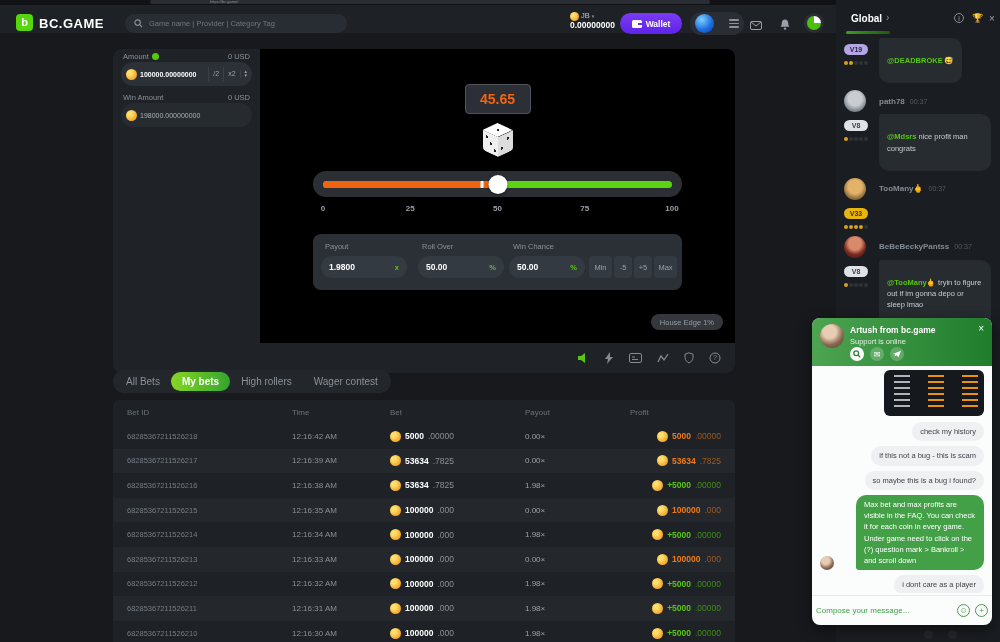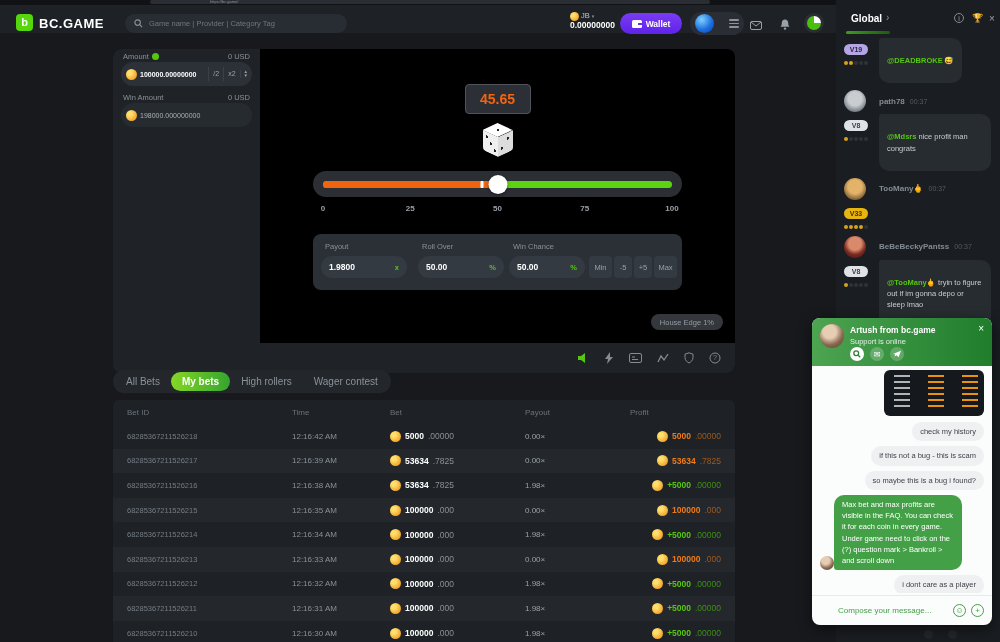--- a/index.html
+++ b/index.html
@@ -128,26 +128,26 @@
   .sp-ic.w{background:#fff}
   .sp-ic.g{background:rgba(255,255,255,.22);color:#fff;font-size:8px}
   #sp-body{position:absolute;left:8px;right:8px;top:52px;bottom:32px;overflow:hidden}
   .sp-img{width:100px;height:46px;margin:0 0 6px auto;background:#15181c;border-radius:6px;position:relative}
   .sp-img i{position:absolute;top:5px;bottom:5px;width:16px;background:repeating-linear-gradient(180deg,#aeb4ba 0 1.5px,transparent 1.5px 6px)}
   .sp-img i:nth-child(1){left:10px}
   .sp-img i:nth-child(2){left:44px;background:repeating-linear-gradient(180deg,#e8920f 0 1.5px,transparent 1.5px 6px)}
   .sp-img i:nth-child(3){left:78px;background:repeating-linear-gradient(180deg,#e8920f 0 1.5px,transparent 1.5px 6px)}
   .sp-row{display:flex;margin-bottom:5px}
   .sp-row.user{justify-content:flex-end}
-  .sp-row.agent{justify-content:flex-start;}
+  .sp-row.agent{justify-content:space-between;}
   .sp-ava{width:14px;height:14px;border-radius:50%;background:radial-gradient(circle at 40% 32%,#e8cdb5 0 30%,#8a6a52 60%,#4a3a30);flex:none;align-self:flex-end}
   .sp-bubble{font-size:7.5px;line-height:1.5;border-radius:10px;padding:4px 8px;max-width:128px}
   .sp-bubble.user{background:#eef0f1;color:#3f444a}
   .sp-bubble.agent{background:#43a047;color:#fff;border-radius:10px 10px 10px 3px}
-  #sp-comp{position:absolute;left:0;right:0;bottom:0;height:30px;border-top:1px solid #e7e9ea;display:flex;align-items:center;padding:0 26px;gap:5px}
+  #sp-comp{position:absolute;left:0;right:0;bottom:0;height:30px;border-top:1px solid #e7e9ea;display:flex;align-items:center;padding:0 4px;gap:5px}
   #sp-comp input{flex:1;border:none;outline:none;background:transparent;font-size:8px;color:#2e7d32;font-family:"Liberation Sans",sans-serif}
   #sp-comp input::placeholder{color:#43a047}
   .comp-ic{width:13px;height:13px;border:1px solid #43a047;border-radius:50%;color:#43a047;font-size:8px;display:flex;align-items:center;justify-content:center;cursor:pointer;flex:none}
   .footdot{position:absolute;width:9px;height:9px;border-radius:50%;background:#23262b}
 </style>
 </head>
 <body>
 
 <div id="stage">
 

